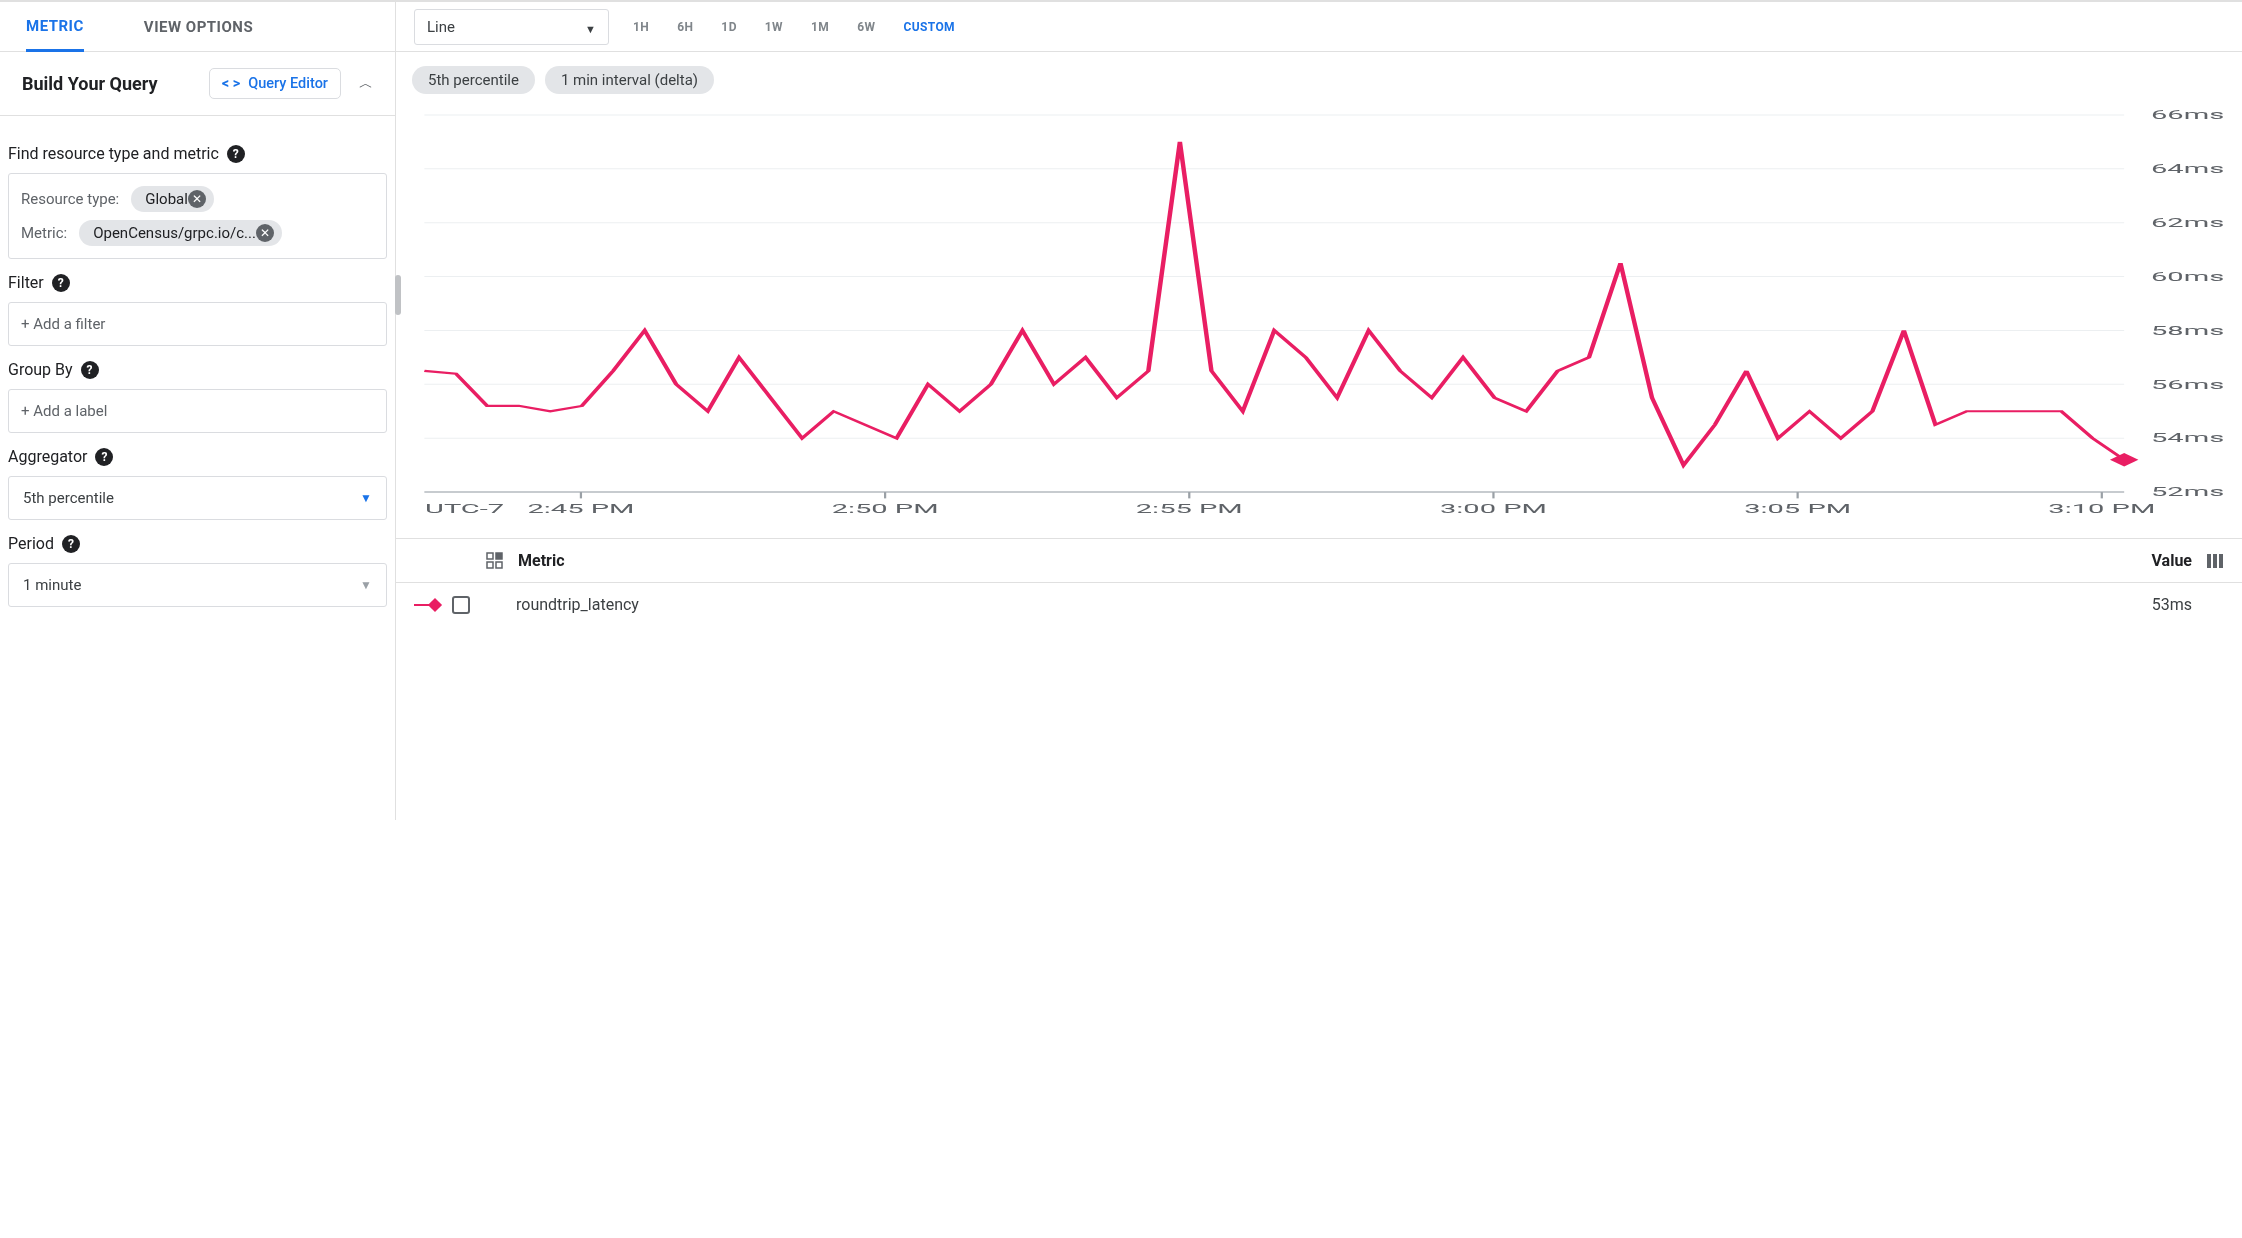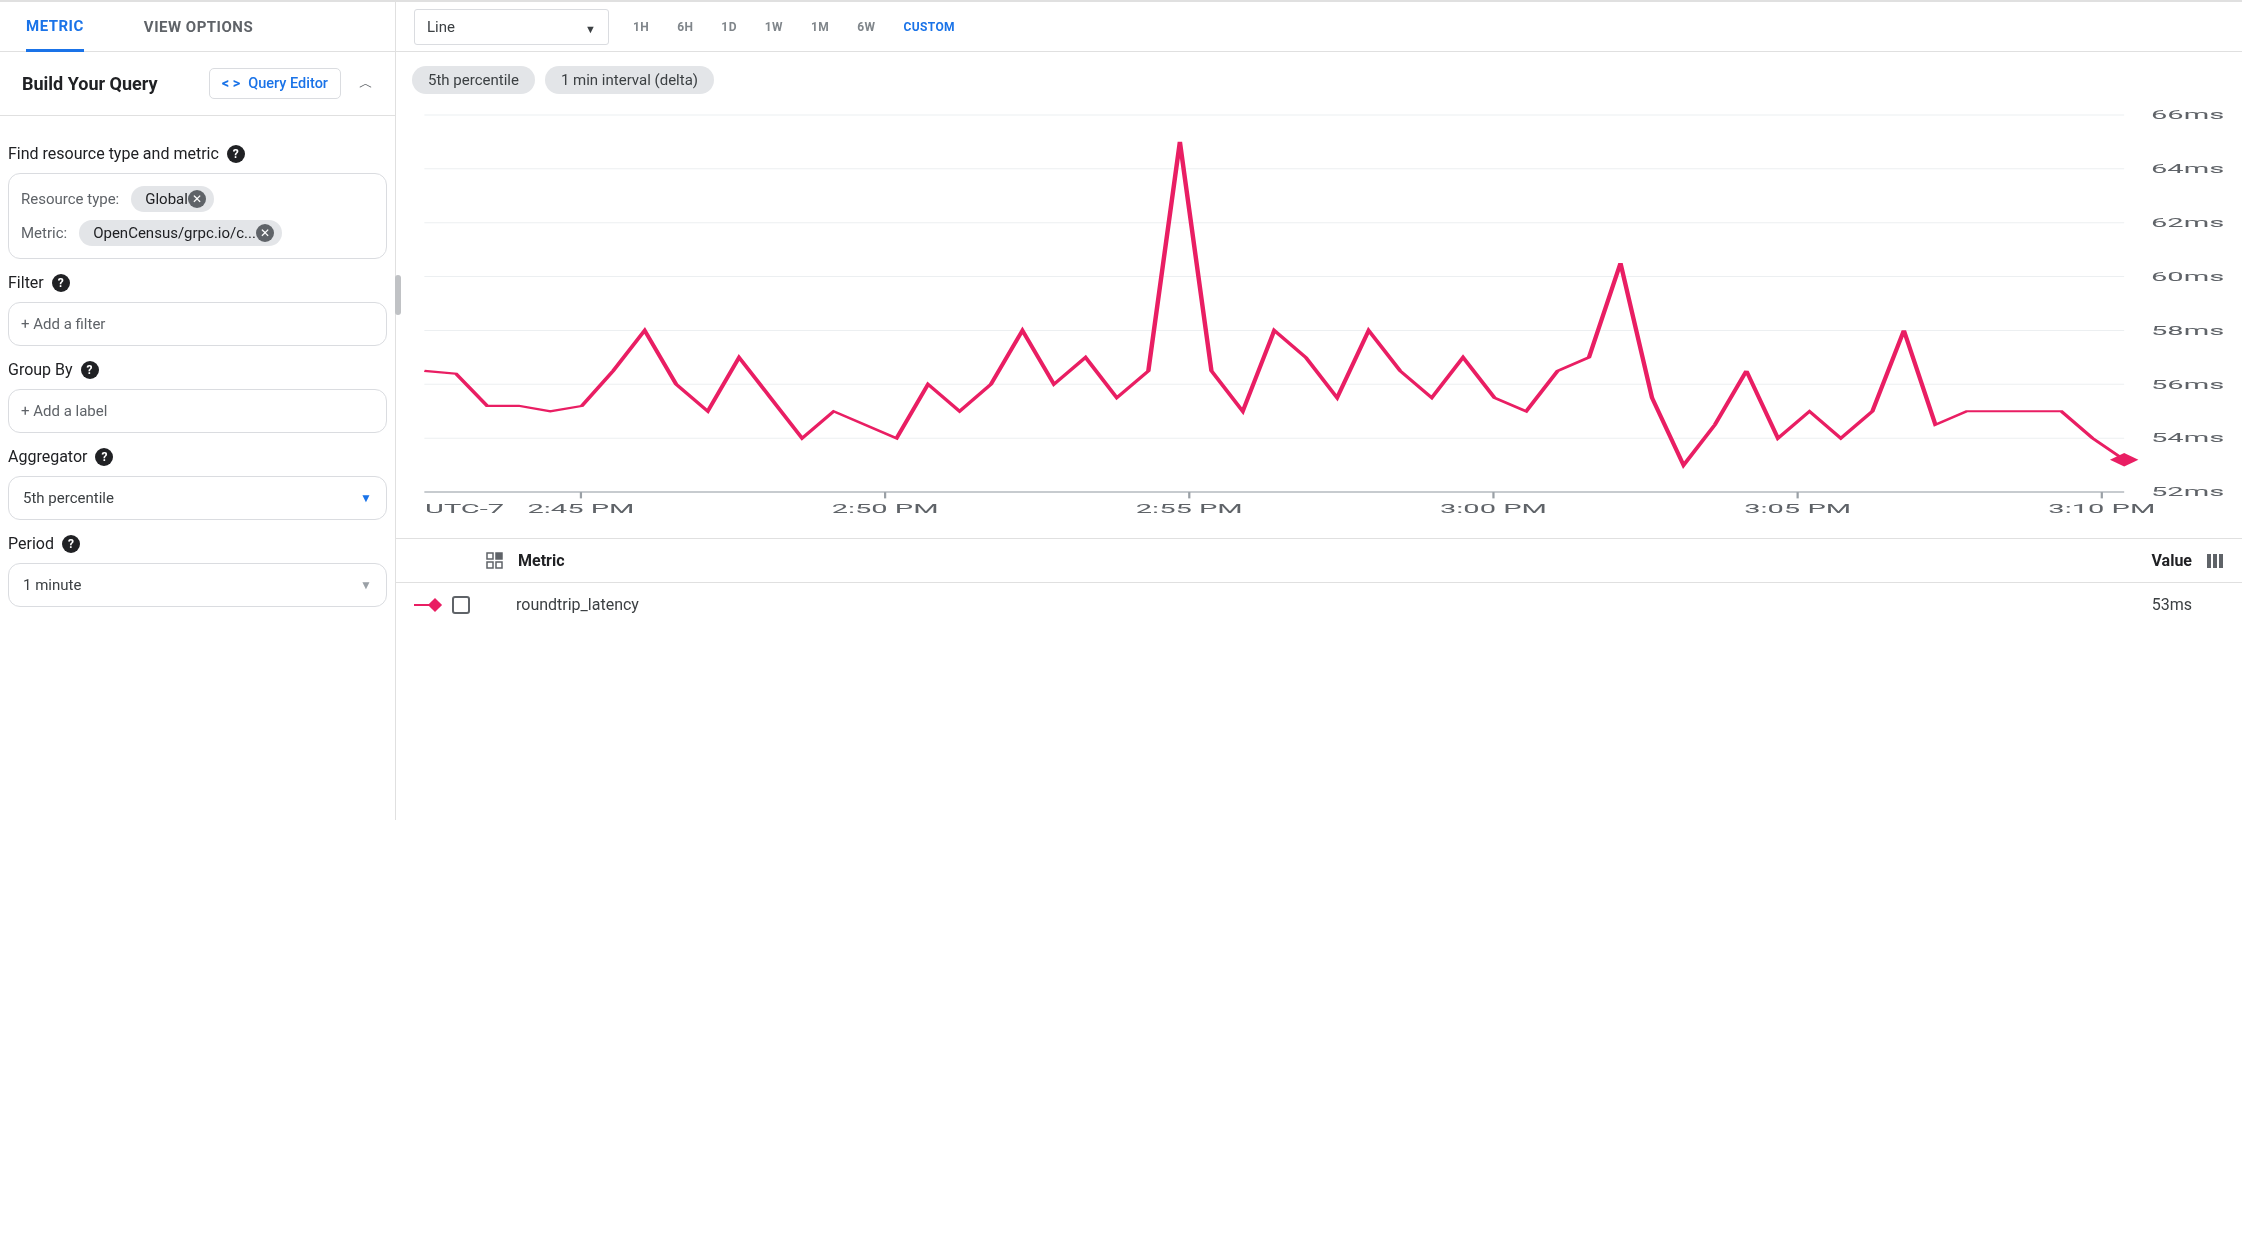--- a/index.html
+++ b/index.html
@@ -87,21 +87,21 @@
     border-radius: 50%;
     background: #202124;
     color: #fff;
     justify-content: center;
     align-items: center;
     font-size: 12px;
     font-weight: 700;
   }
   .box {
     border: 1px solid #dadce0;
-    border-radius: 12px;
+    border-radius: 3px;
     padding: 12px 12px;
     font-size: 15px;
     width: 100%;
   }
   .chip-row { display: flex; align-items: center; gap: 12px; margin-bottom: 8px; }
   .chip-row:last-child { margin-bottom: 0; }
   .chip-label { color: #5f6368; font-size: 15px; }
   .chip {
     display: inline-flex;
     align-items: center;

